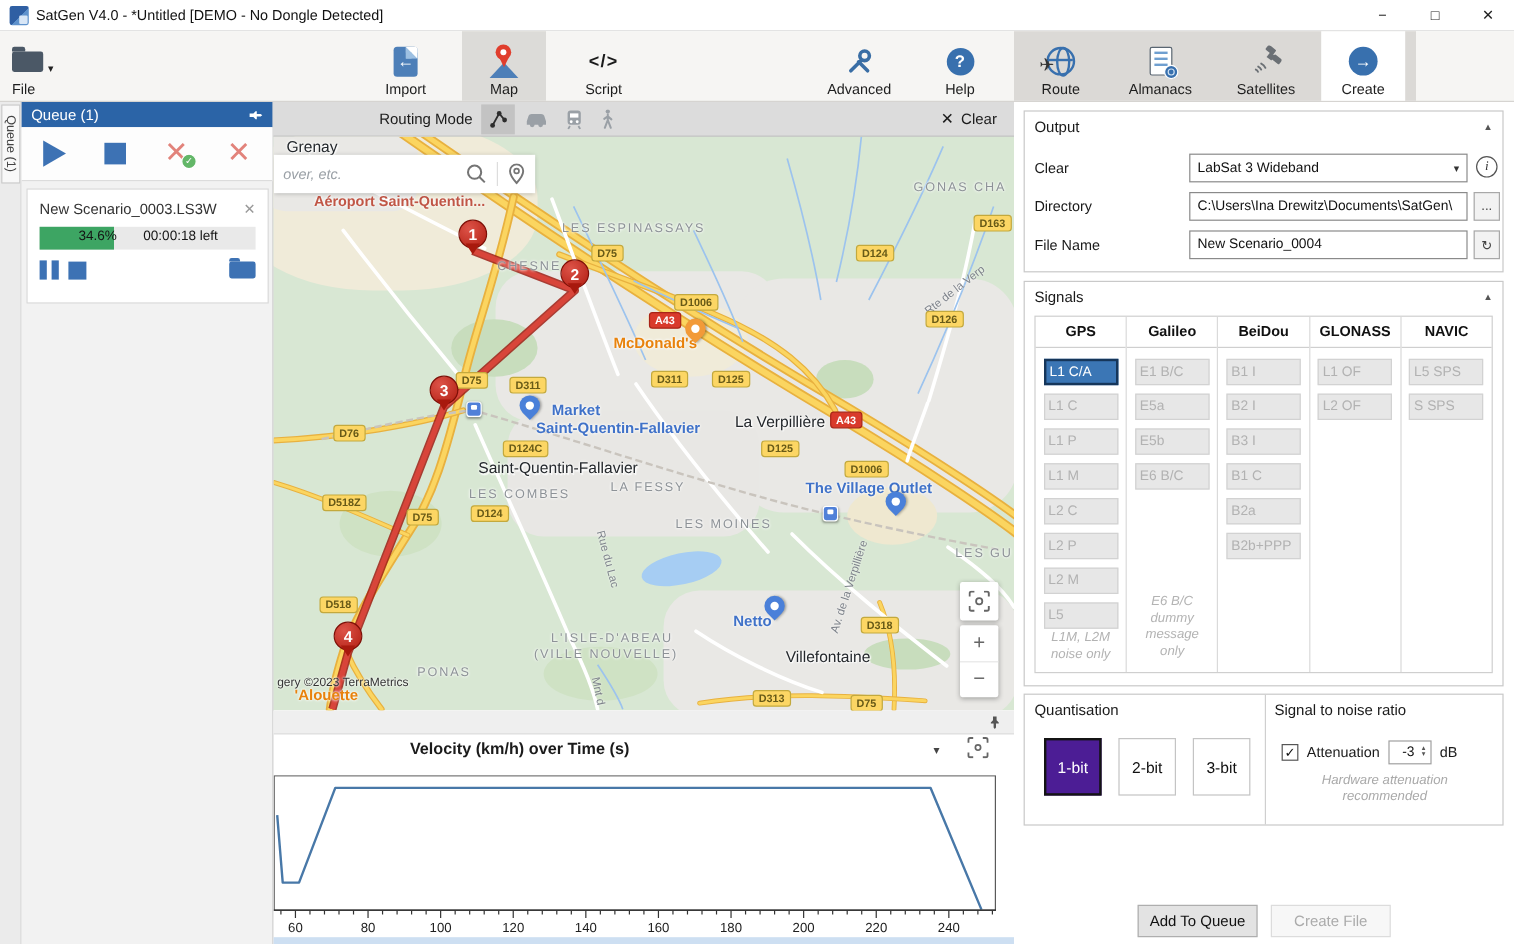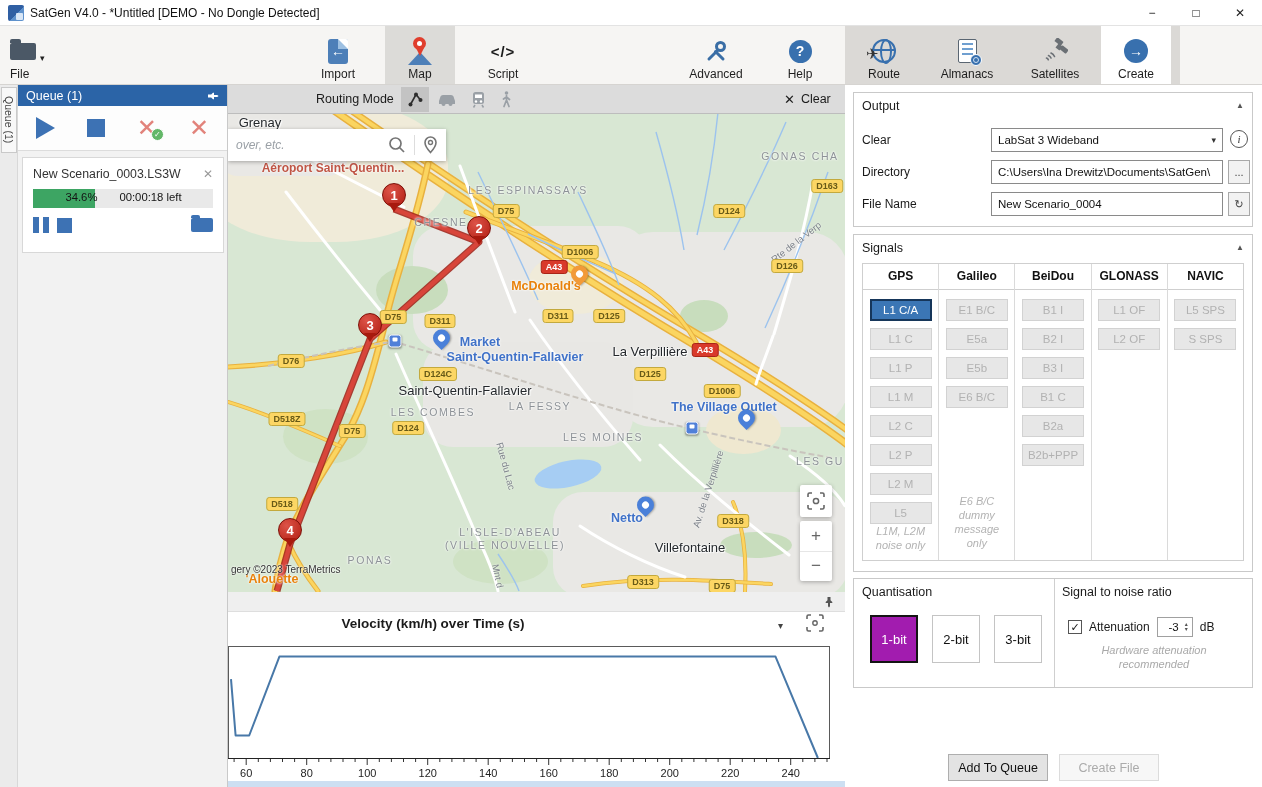--- a/index.html
+++ b/index.html
@@ -134,28 +134,28 @@
   .flabel { padding-left:8px; font-size:12px; color:#1a1a1a; }
   .field { position:absolute; left:137px; width:232px; height:24px; border:1px solid #8a8a8a; background:#fff; display:flex; align-items:center; padding:0 6px; font-size:11.5px; color:#111; overflow:hidden; white-space:nowrap; }
   .field .caret { margin-left:auto; font-size:9px; color:#333; }
   .side-btn { position:absolute; left:374px; width:22px; height:24px; border:1px solid #a8a8a8; background:#f2f2f2; display:flex; align-items:center; justify-content:center; font-size:11px; color:#444; }
   .info-circle { position:absolute; left:376px; width:18px; height:18px; border:1.5px solid #555; border-radius:50%; display:flex; align-items:center; justify-content:center; font-size:11px; font-style:italic; font-family:"Liberation Serif",serif; color:#333; }
   #signals-table { position:absolute; left:8px; top:28px; right:8px; bottom:10px; border:1px solid #cfcfcf; display:flex; }
   .sig-col { flex:1; display:flex; flex-direction:column; align-items:center; border-right:1px solid #dadada; }
   .sig-col:last-child { border-right:none; }
   .sig-head { width:100%; text-align:center; font-weight:bold; font-size:12px; line-height:25px; border-bottom:1px solid #cfcfcf; color:#111; }
   .sig-btns { display:flex; flex-direction:column; gap:7px; padding-top:9px; align-items:center; }
-  .sig-btn { min-width:62px; height:22px; padding:0 3px; line-height:20px; text-align:center; background:#e7e7e7; border:1px solid #d2d2d2; color:#b2b2b2; font-size:11.5px; }
+  .sig-btn { min-width:62px; height:22px; padding:0 3px; line-height:20px; background:#e7e7e7; border:1px solid #d2d2d2; color:#b2b2b2; font-size:11.5px; }
   .sig-btn.sel { background:#3b76b5; border:2px solid #16365a; color:#fff; line-height:18px; }
   .sig-note { font-style:italic; color:#b3b3b3; font-size:11px; white-space:pre-line; text-align:center; margin-top:auto; margin-bottom:10px; line-height:14px; }
   #quant-divider { position:absolute; left:200px; top:0; bottom:0; width:1px; background:#cfcfcf; }
   #quant-head2 { position:absolute; left:208px; top:0; height:25px; display:flex; align-items:center; font-size:12.5px; color:#1a1a1a; }
   #quant-btns { position:absolute; left:16px; top:36px; display:flex; gap:14px; }
   .qbtn { width:48px; height:48px; background:#fff; border:1px solid #c4c4c4; display:flex; align-items:center; justify-content:center; font-size:13px; color:#111; }
-  .qbtn.sel { background:#a21caf; border:2px solid #141414; color:#fff; }
+  .qbtn.sel { background:#4c1d95; border:2px solid #141414; color:#fff; }
   #atten-row { position:absolute; left:214px; top:38px; display:flex; align-items:center; gap:7px; }
   .cb { width:14px; height:14px; border:1px solid #555; background:#fff; display:flex; align-items:center; justify-content:center; font-size:11px; color:#111; }
   #atten-label { font-size:12px; color:#1a1a1a; }
   #spinner { width:36px; height:20px; border:1px solid #a0a0a0; display:flex; align-items:center; }
   #spin-val { flex:1; text-align:right; font-size:11.5px; color:#111; padding-right:2px; }
   #spin-arrows { width:11px; display:flex; flex-direction:column; line-height:5px; }
   #spin-arrows span { font-size:6px; color:#555; text-align:center; }
   #db-label { font-size:12px; color:#1a1a1a; }
   #snr-note { position:absolute; left:205px; top:64px; width:190px; text-align:center; font-style:italic; color:#a9a9a9; font-size:11px; white-space:pre-line; line-height:14px; }
   .action-btn { position:absolute; top:669px; width:100px; height:27px; display:flex; align-items:center; justify-content:center; font-size:12.5px; }

